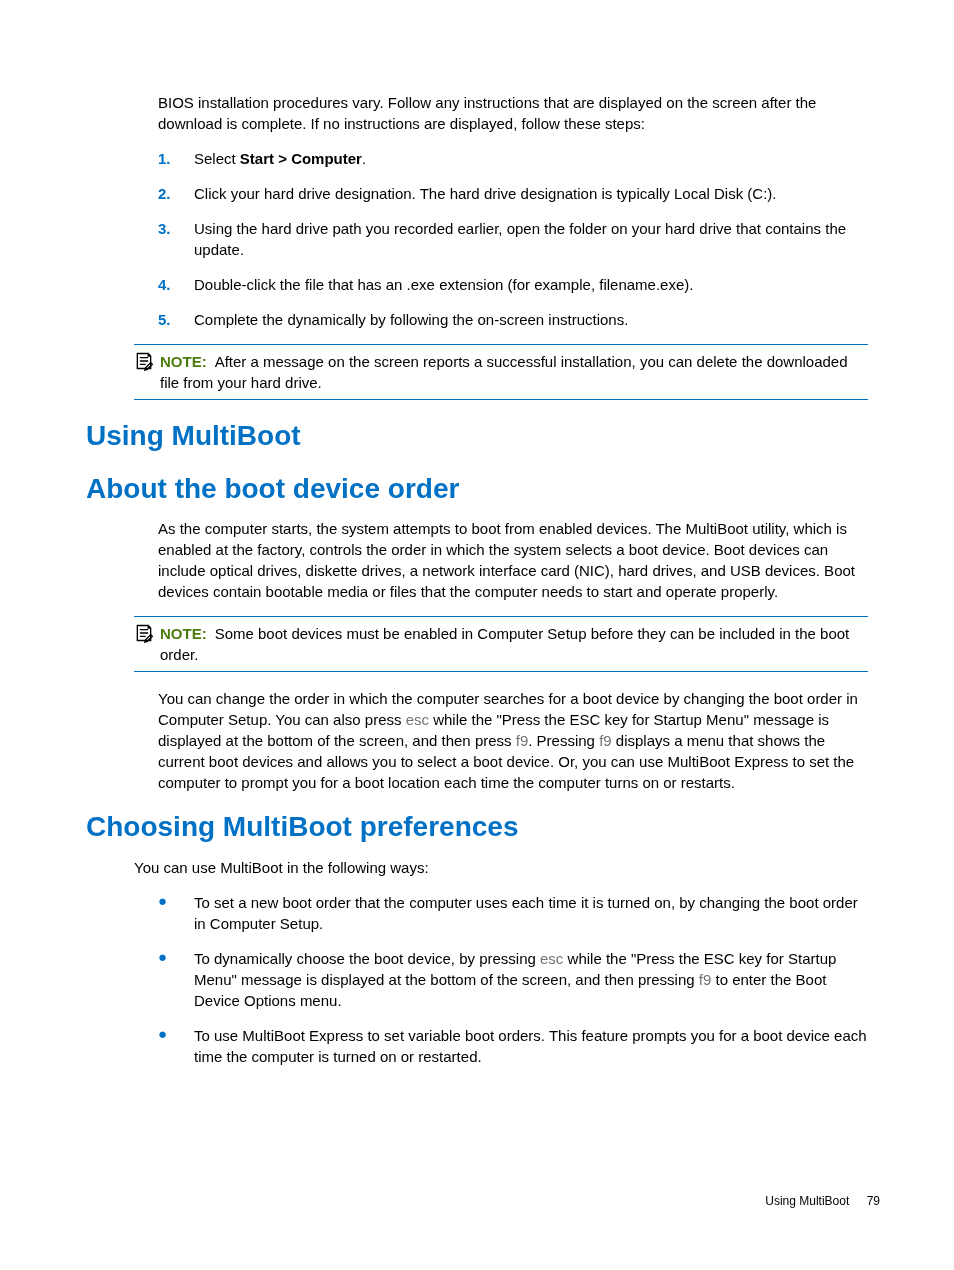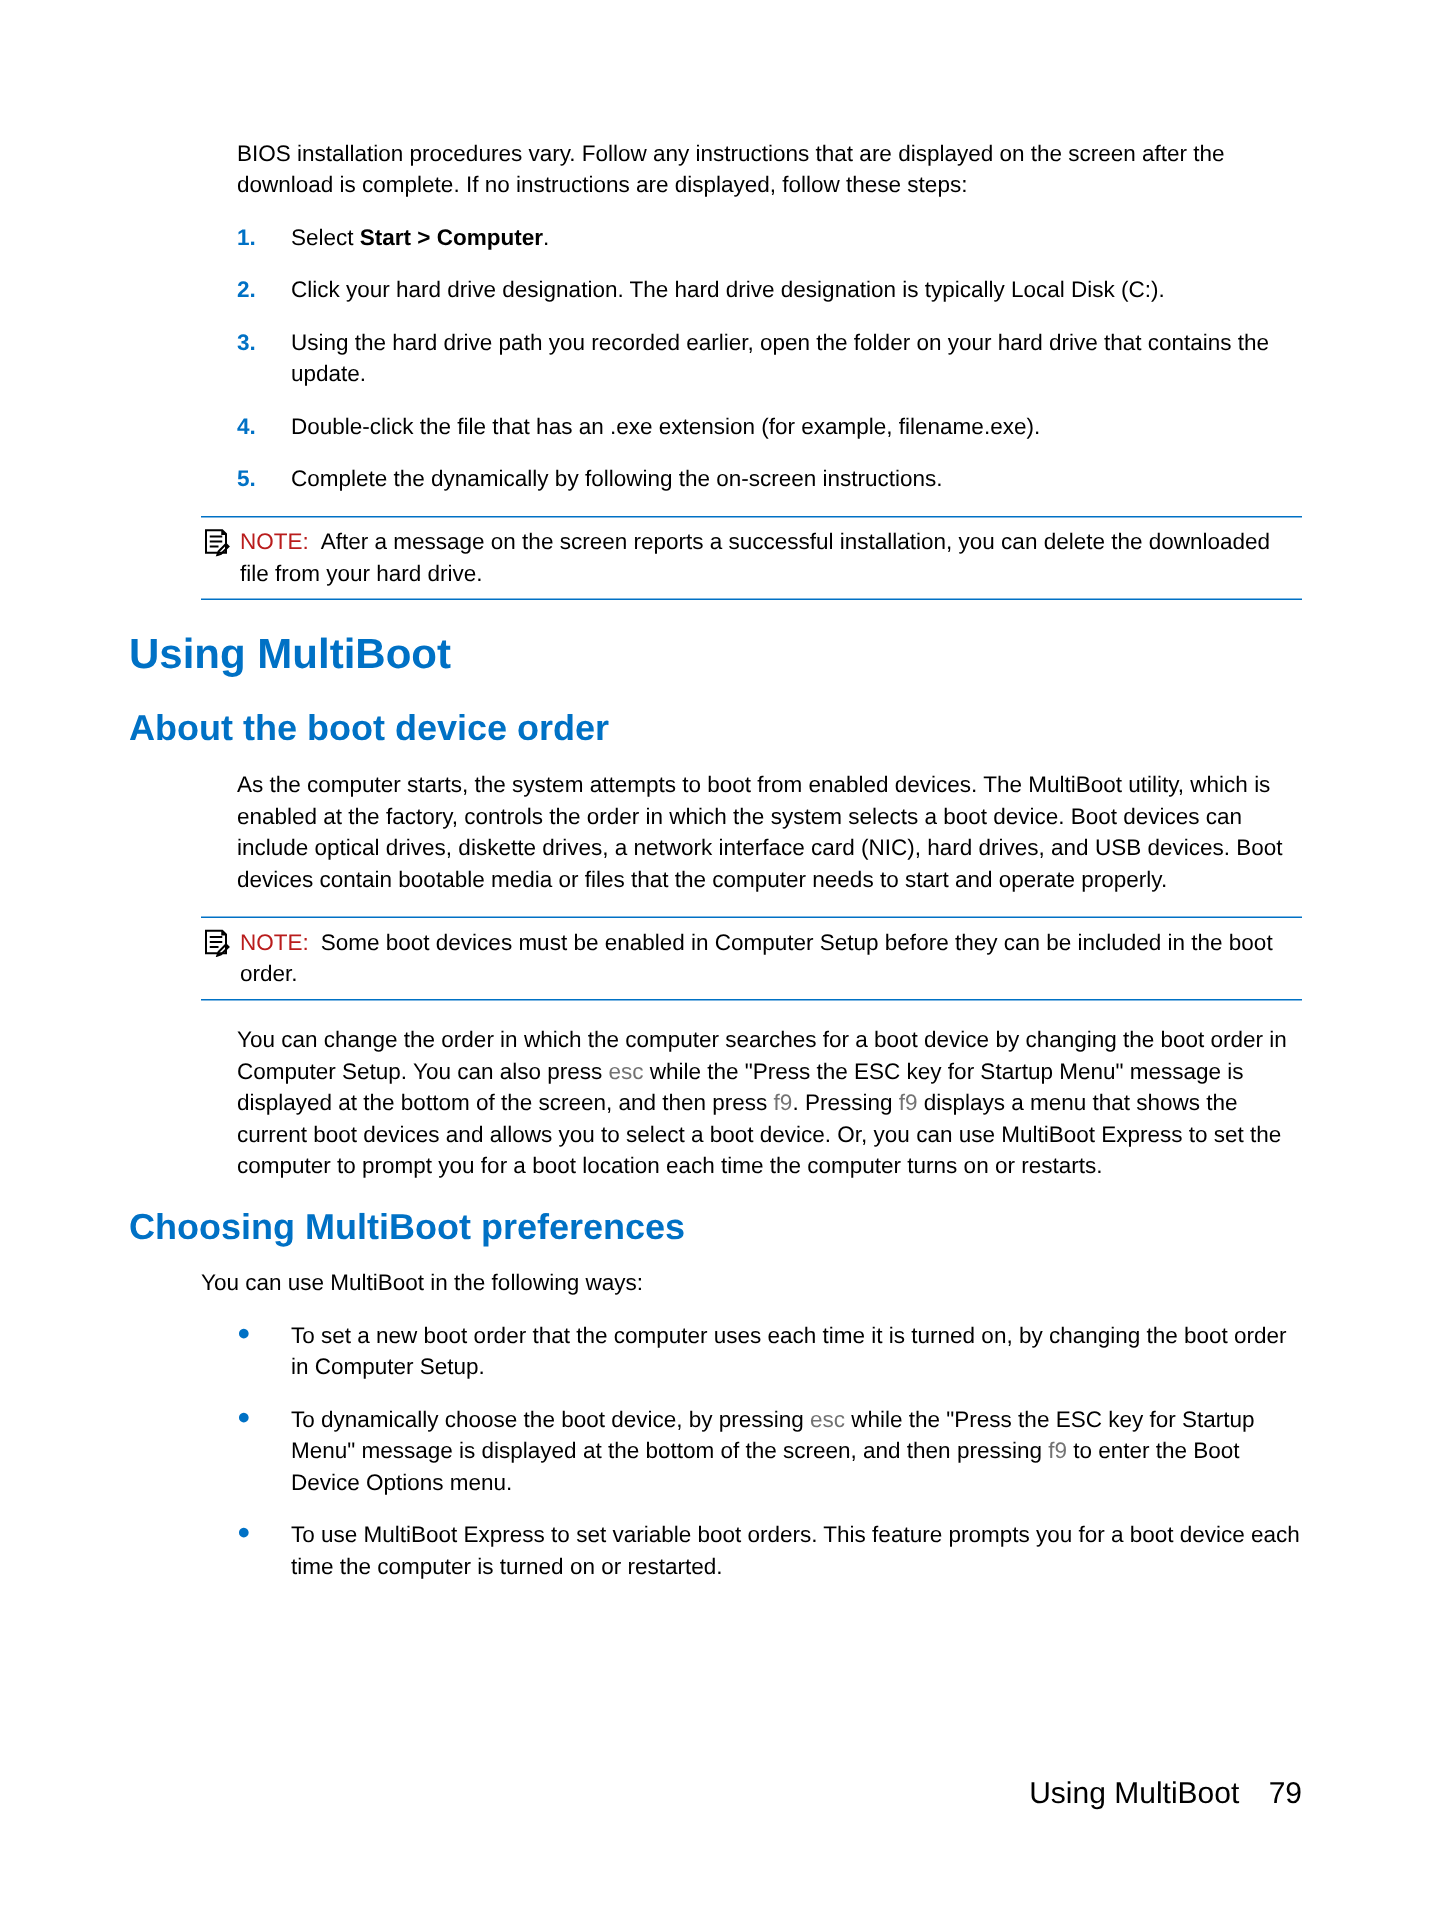--- a/index.html
+++ b/index.html
@@ -26,29 +26,29 @@
       border-top: 1.5px solid #0071c5;
       border-bottom: 1.5px solid #0071c5;
       margin-left: 48px;
       padding: 6px 0 6px 0;
       display: flex;
       align-items: flex-start;
       margin-bottom: 16px;
     }
     .note-icon { width: 22px; height: 20px; margin-right: 4px; flex-shrink: 0; }
     .note-body { flex: 1; }
-    .note-label { font-weight: normal; color: #b91c1c; margin-right: 8px; }
+    .note-label { font-weight: bold; color: #4d7c0f; margin-right: 8px; }
     h1 { color: #0071c5; font-size: 28px; font-weight: bold; margin-top: 14px; margin-bottom: 14px; }
-    h2 { color: #0071c5; font-size: 24px; font-weight: bold; margin-bottom: 10px; margin-top: 8px; }
+    h2 { color: #0071c5; font-size: 28px; font-weight: bold; margin-bottom: 10px; margin-top: 8px; }
     .bullet-list { list-style: none; margin-left: 72px; }
     .bullet-list li { display: flex; align-items: flex-start; margin-bottom: 14px; }
     .bullet { color: #0071c5; font-weight: bold; min-width: 36px; line-height: 1.2; }
     .bullet-body { flex: 1; }
     .key { color: #737373; }
-    .footer { position: absolute; bottom: 60px; right: 86px; font-size: 20px; }
+    .footer { position: absolute; bottom: 60px; right: 74px; font-size: 12px; }
     .page-num { margin-left: 14px; }
   </style>
 </head>
 <body>
 
 <p class="body-text">BIOS installation procedures vary. Follow any instructions that are displayed on the screen after the download is complete. If no instructions are displayed, follow these steps:</p>
 
 <ol class="ordered-list">
   <li>
     <span class="ol-num">1.</span>

